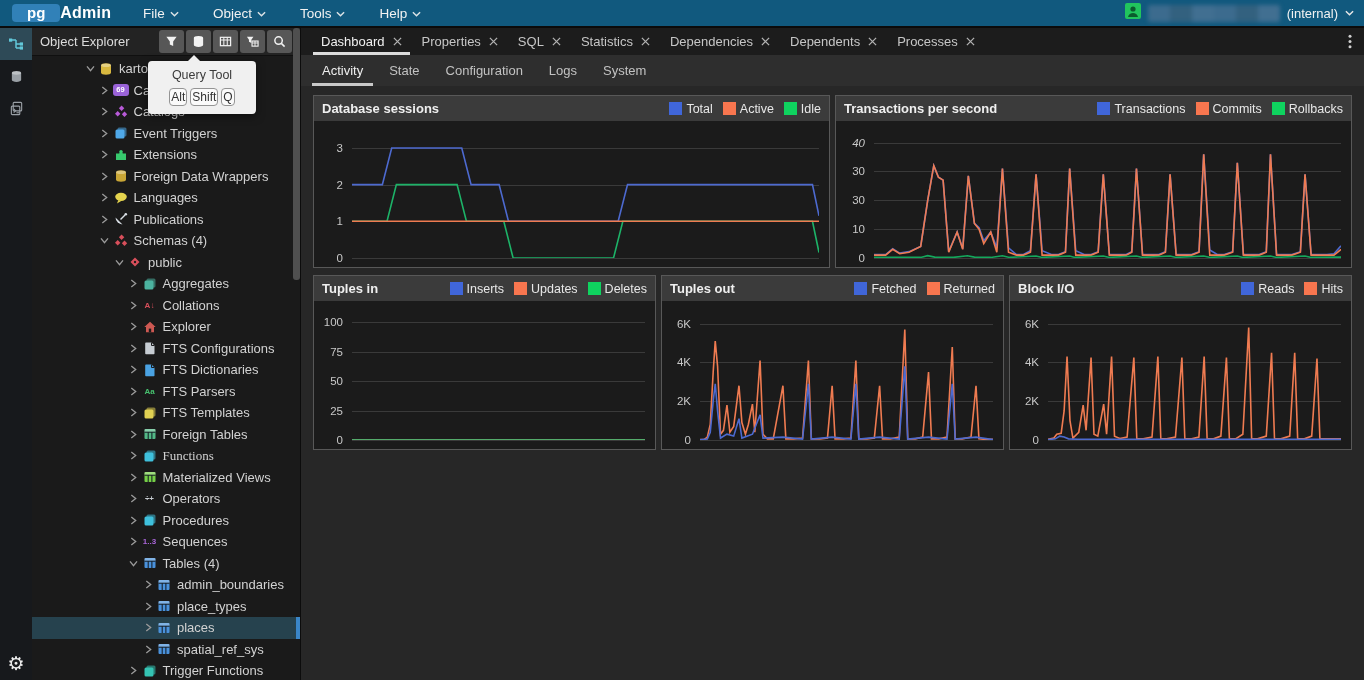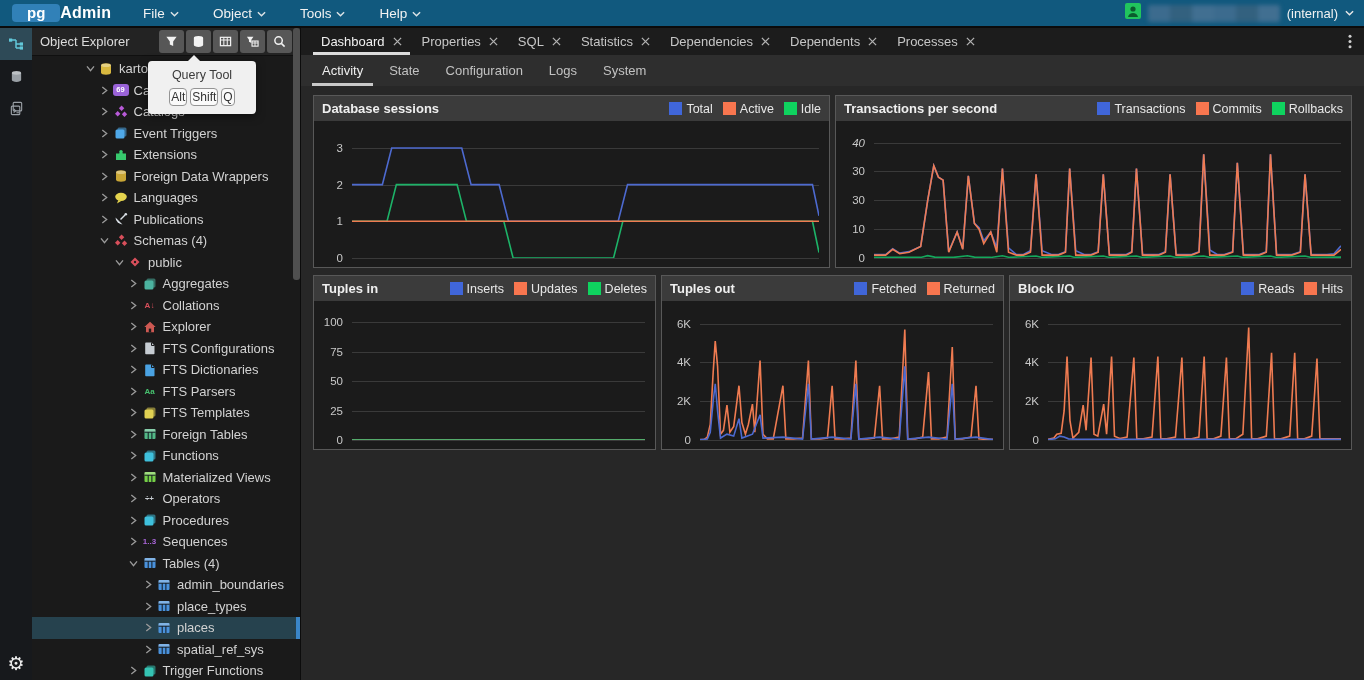--- a/index.html
+++ b/index.html
@@ -477,21 +477,21 @@
             </span>
             <span class="tico" style="color: rgb(83, 185, 135);">
               <svg viewBox="0 0 14 14">
                 <rect x="1.5" y="2" width="11" height="10" rx="1" fill="currentColor"></rect>
                 <rect x="1.5" y="2" width="11" height="3.2" rx="1" fill="#fff" opacity=".3"></rect>
                 <path d="M1.5 5.2h11M5.2 5.2v6.8M8.9 5.2v6.8" stroke="#10181f" stroke-width="1"></path>
               </svg>
             </span>
             <span class="tlabel">Foreign Tables</span>
           </div>
-          <div class="trow" style="padding-left: 93.5px;">
+          <div class="trow" style="padding-left: 93.5px; font-family: Liberation Serif, serif;">
             <span class="twisty">
               <svg viewBox="0 0 8 10" width="7" height="9">
                 <path d="M1.5 1l5 4-5 4" fill="none" stroke="currentColor" stroke-width="1.5"></path>
               </svg>
             </span>
             <span class="tico" style="color: rgb(63, 192, 220);">
               <svg viewBox="0 0 14 14">
                 <rect x="3.5" y="1.5" width="9" height="9" rx="1.5" fill="currentColor" opacity=".55"></rect>
                 <rect x="1.5" y="3.5" width="9" height="9" rx="1.5" fill="currentColor"></rect>
               </svg>

